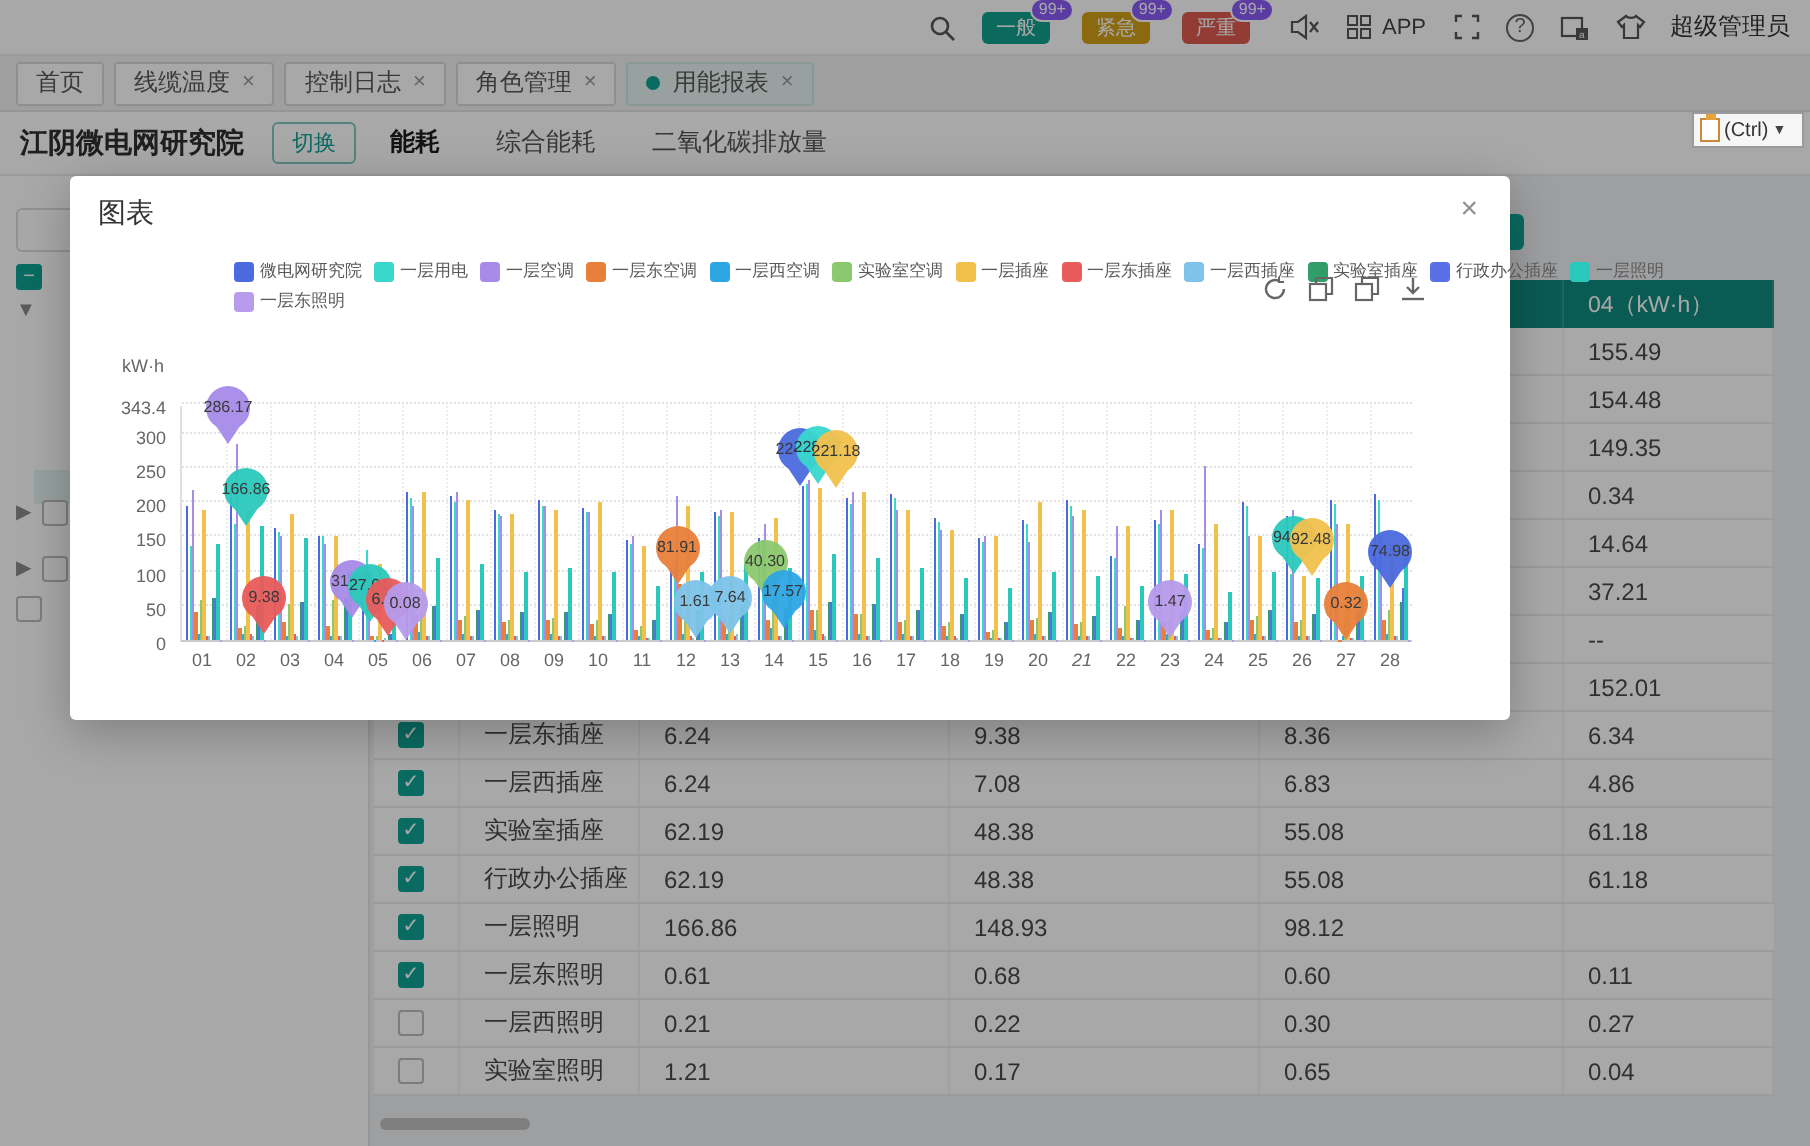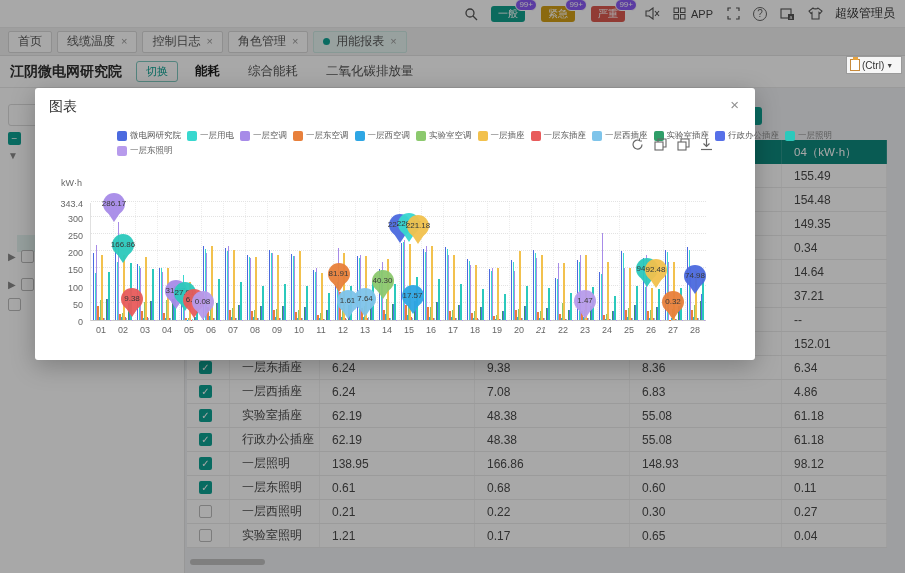--- a/index.html
+++ b/index.html
@@ -329,21 +329,20 @@
           <div>62.19</div>
           <div>48.38</div>
           <div>55.08</div>
           <div>61.18</div>
         </div>
         <div class="t-row">
           <div>
             <span class="cbx on">✓</span>
           </div>
           <div>一层照明</div>
-          <div>138.95</div>
           <div>166.86</div>
           <div>148.93</div>
           <div>98.12</div>
         </div>
         <div class="t-row">
           <div>
             <span class="cbx on">✓</span>
           </div>
           <div>一层东照明</div>
           <div>0.61</div>
@@ -908,21 +907,21 @@
         </div>
         <div class="balloon" style="--c: #7ec4ea; background: rgb(126, 196, 234); left: 301.5px; top: 112.447px;">
           <span class="blabel">1.61</span>
         </div>
         <div class="balloon" style="--c: #7ec4ea; background: rgb(126, 196, 234); left: 319px; top: 110.375px;">
           <span class="blabel">7.64</span>
         </div>
         <div class="balloon" style="--c: #8cc96e; background: rgb(140, 201, 110); left: 336.5px; top: 92.3586px;">
           <span class="blabel">40.30</span>
         </div>
-        <div class="balloon" style="--c: #2ea6e4; background: rgb(46, 166, 228); left: 345.5px; top: 106.963px; margin-left: 21px;">
+        <div class="balloon" style="--c: #2ea6e4; background: rgb(46, 166, 228); left: 345.5px; top: 106.963px;">
           <span class="blabel">17.57</span>
         </div>
         <div class="balloon" style="--c: #4b6adf; background: rgb(75, 106, 223); left: 354px; top: 35.7296px;">
           <span class="blabel">224.87</span>
         </div>
         <div class="balloon" style="--c: #38d8cf; background: rgb(56, 216, 207); left: 363px; top: 34.5956px;">
           <span class="blabel">228.17</span>
         </div>
         <div class="balloon" style="--c: #f2c14d; background: rgb(242, 193, 77); left: 372px; top: 36.9976px;">
           <span class="blabel">221.18</span>

